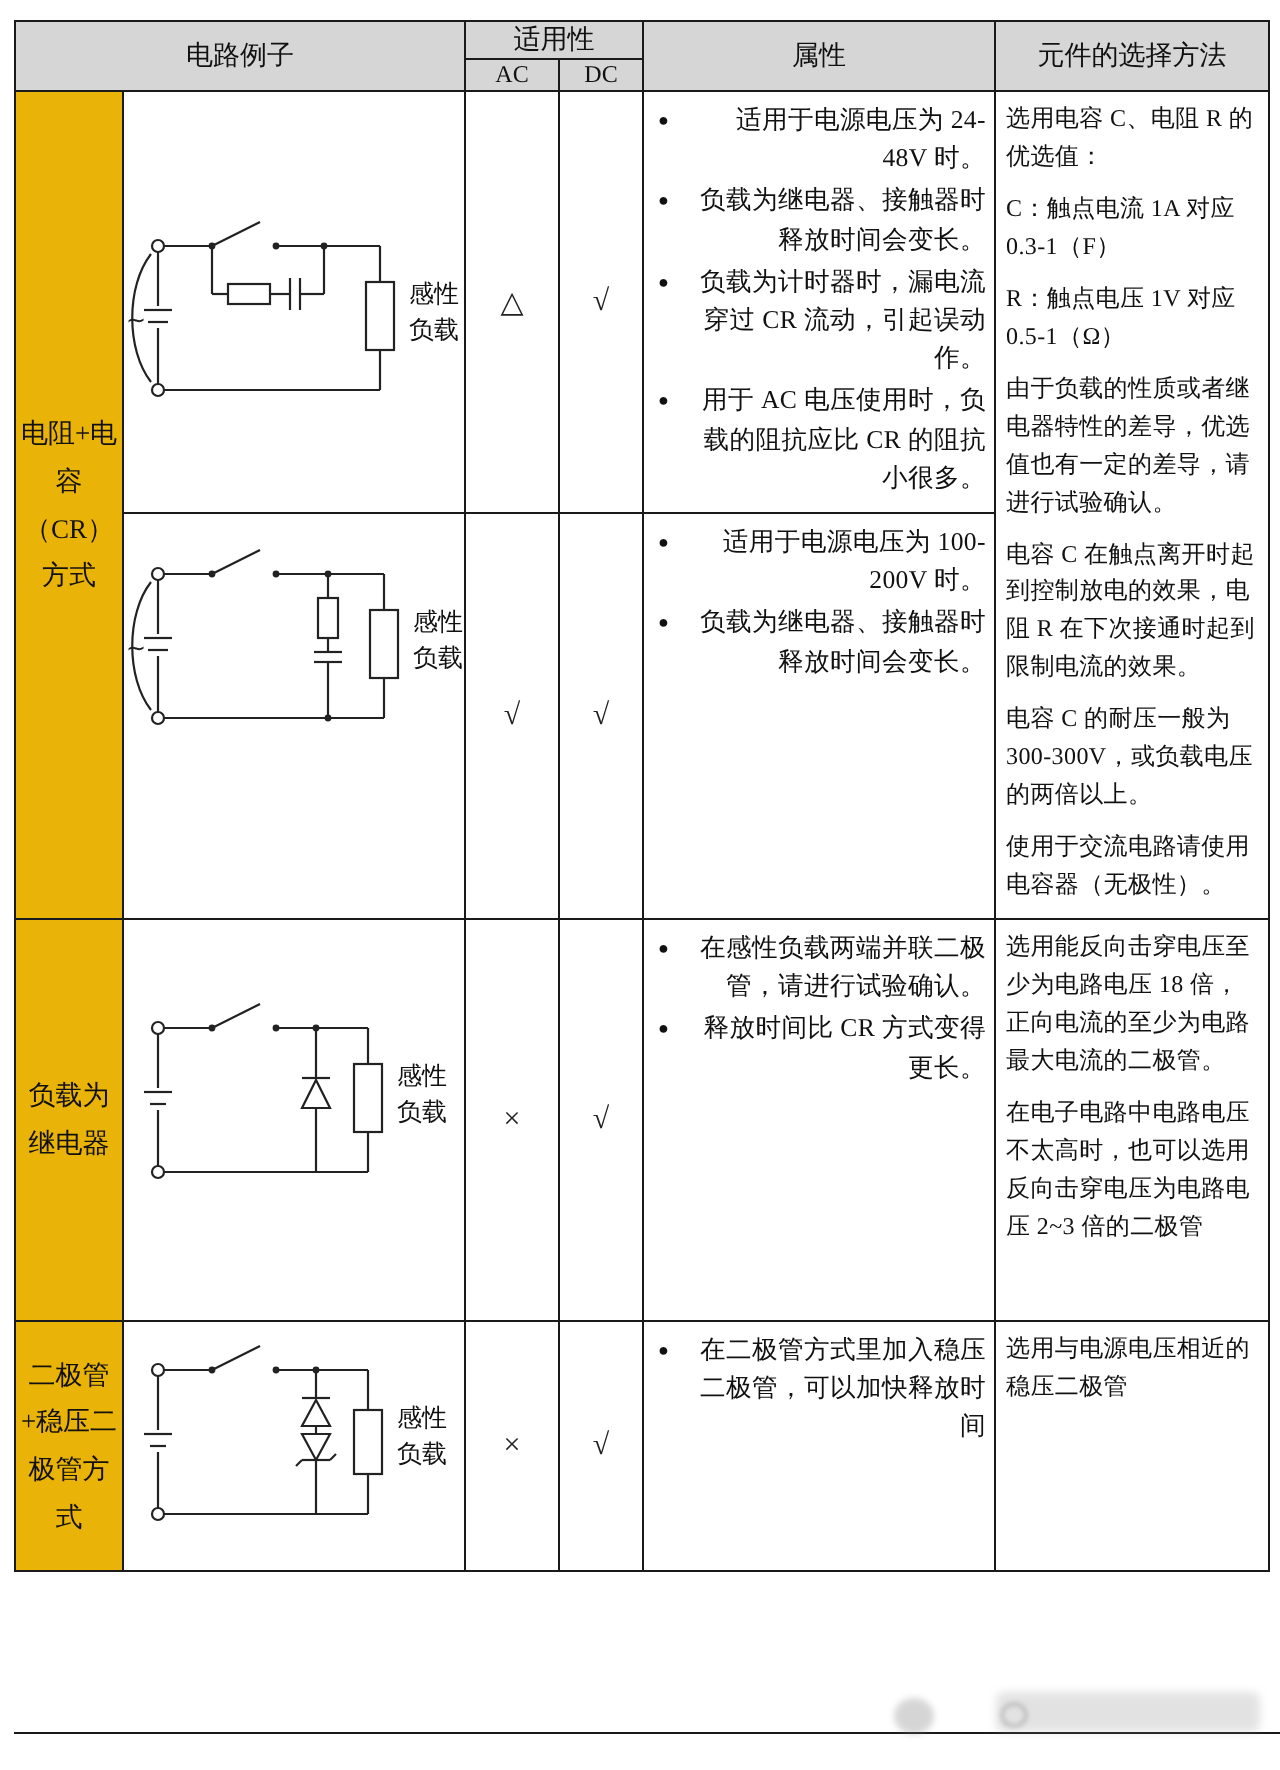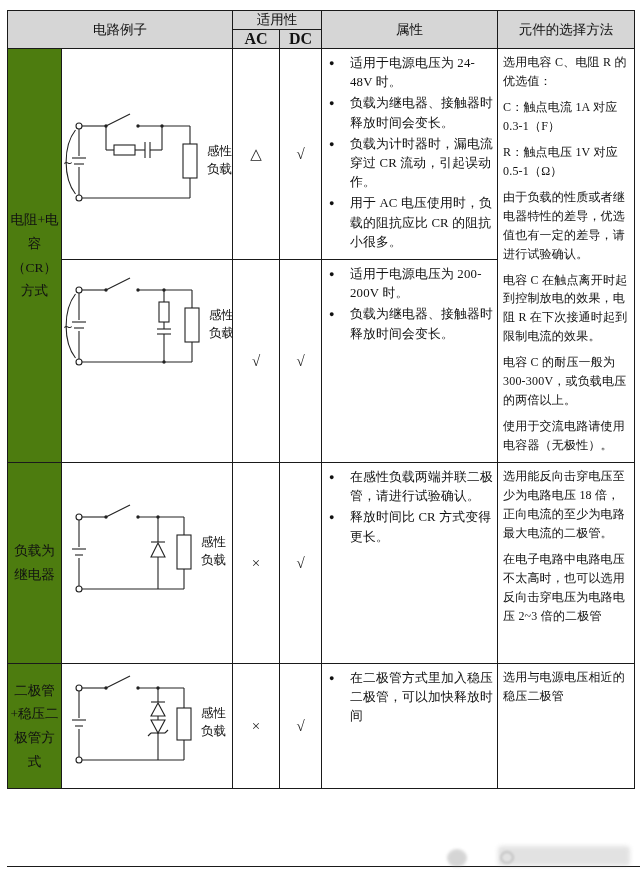--- a/index.html
+++ b/index.html
@@ -11,43 +11,43 @@
   }
   .page { position:relative; width:640px; height:885px; overflow:hidden; background:#fff; }
   .table-clip {
     position:absolute; left:7px; top:10px; width:640px; height:857px;
     overflow:hidden; border-bottom:1px solid #1a1a1a; z-index:1;
   }
   table { border-collapse:collapse; width:627px; table-layout:fixed; }
   th, td { border:1px solid #1a1a1a; padding:0; font-weight:normal; vertical-align:top; }
   thead th { background:#d6d6d6; text-align:center; vertical-align:middle; font-size:13.5px; }
   tr.h1 th { height:19px; }
-  tr.h2 th { height:16px; font-size:16px;font-weight:bold; }
+  tr.h2 th { height:16px; font-size:12px; }
   td.method {
     vertical-align:middle; text-align:center; font-size:13.5px;
-    line-height:1.75; padding:2px 1px; background:#4d7c0f;
+    line-height:1.75; padding:2px 1px; background:#eab308;
   }
   td.mark { vertical-align:middle; text-align:center; font-size:15px; color:#222; }
-  td.props { padding:5px 4px 0 0; }
+  td.props { padding:5px 4px 0 0;text-align:right; }
   .props ul { list-style:none; margin:0; padding:0; }
   .props li {
     position:relative; padding-left:28px; margin-bottom:2px;
     font-size:12.8px; line-height:1.5; letter-spacing:0.2px;
   }
   .props li::before { content:"●"; position:absolute; left:7px; top:3px; font-size:9px; }
   td.sel { padding:4px 5px 0 5px; }
   .sel p { margin:0 0 7px 0; font-size:12px; line-height:1.58; letter-spacing:0.2px; }
   td.diagram { position:relative; overflow:hidden; }
   .csvg { display:block; }
   td.d1 .csvg { margin-top:55px; }
   td.d2 .csvg { margin-top:8px; }
   td.d3 .csvg { margin-top:32px; }
   td.d4 .csvg { margin-top:2px; }
   .load-label {
-    position:absolute; width:30px; font-size:12.5px; line-height:1.4; text-align:right;
+    position:absolute; width:30px; font-size:12.5px; line-height:1.4; text-align:center;font-family:Liberation Mono, monospace;
   }
   td.d1 .load-label { left:140px; top:94px; }
   td.d2 .load-label { left:142px; top:47px; }
   td.d3 .load-label { left:134px; top:71px; }
   td.d4 .load-label { left:134px; top:41px; }
   .wm-blob1 {
     position:absolute; left:447px; top:849px; width:20px; height:18px;
     border-radius:50%; background:#8a8a8a; opacity:.35; filter:blur(1.5px); z-index:2;
   }
   .wm-blob2 {
@@ -190,21 +190,21 @@
                   <circle cx="102" cy="94" r="1.7"></circle>
               </g>
               <text x="1" y="63" font-size="12" fill="#222">~</text>
             </svg>
             <span class="load-label">感性负载</span>
           </td>
           <td class="mark">√</td>
           <td class="mark">√</td>
           <td class="props">
             <ul>
-              <li>适用于电源电压为 200-200V 时。</li>
+              <li>适用于电源电压为 100-200V 时。</li>
               <li>负载为继电器、接触器时释放时间会变长。</li>
             </ul>
           </td>
         </tr>
 
         <tr style="height:201px">
           <td class="method">负载为继电器</td>
           <td class="diagram d3">
             <svg class="csvg" width="165" height="115" viewBox="0 0 165 115">
               <g fill="none" stroke="#222" stroke-width="1.1">

